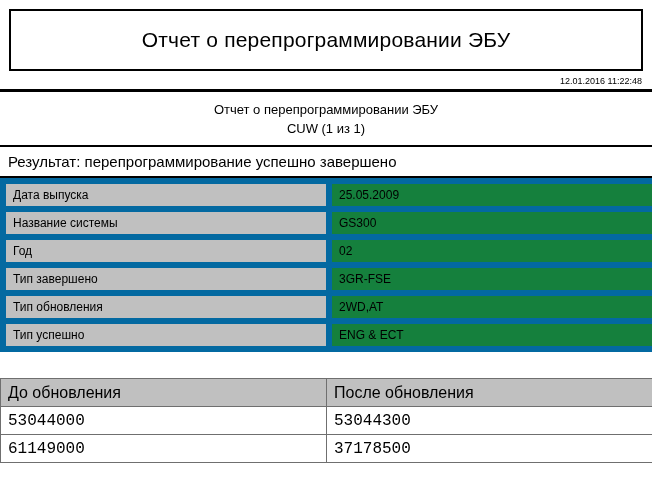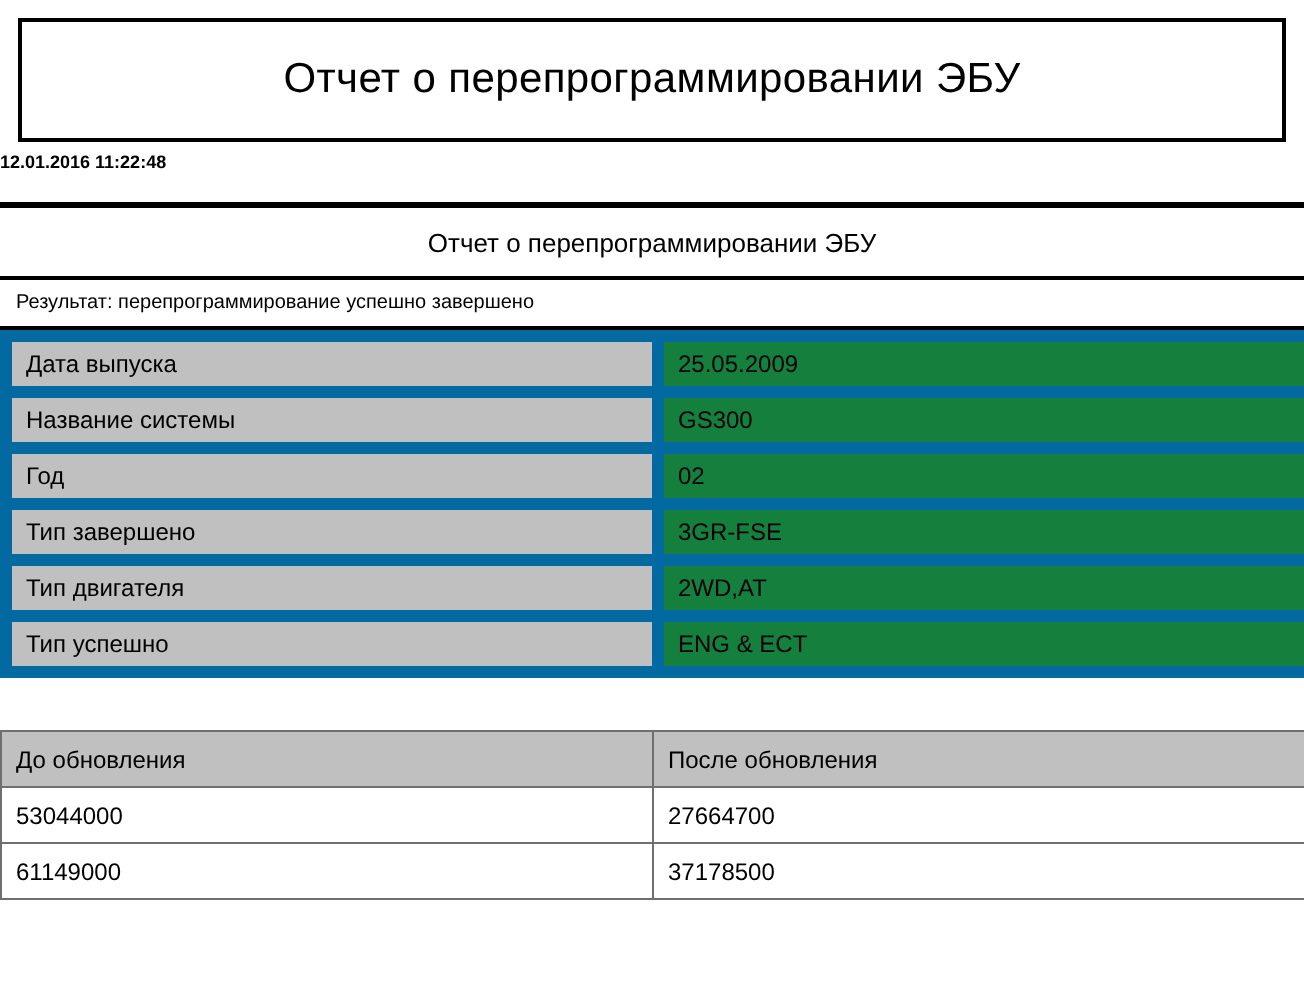--- a/index.html
+++ b/index.html
@@ -30,23 +30,23 @@
     justify-content: center;
     box-sizing: border-box;
   }
   .title-box .title-text {
     font-size: 21px;
     letter-spacing: 0.2px;
   }
   
   .timestamp-row {
     display: flex;
-    padding: 5px 10px 15px 0;
+    justify-content: flex-end;
+    padding: 5px 10px 3px 0;
     font-size: 9px;
-    font-weight: bold;
   }
   
   .thick-rule {
     height: 3px;
     background: #000000;
     margin: 0 0 0 0;
   }
   
   .report-head {
     text-align: center;
@@ -56,21 +56,21 @@
   }
   .report-head .sub {
     font-size: 13px;
   }
   .thin-rule {
     height: 2px;
     background: #000000;
     margin: 7px 0 0 0;
   }
   .result-line {
-    font-size: 10px;
+    font-size: 15px;
     padding: 6px 0 6px 8px;
   }
   .thin-rule2 {
     height: 2px;
     background: #000000;
   }
   
   table.info {
     border-collapse: collapse;
     width: 652px;
@@ -97,53 +97,55 @@
     background: #ffffff;
   }
   table.upd {
     border-collapse: collapse;
     width: 652px;
     table-layout: fixed;
   }
   table.upd td, table.upd th {
     border: 1px solid #6f6f6f;
     height: 28px;
-    font-size: 12px;
+    font-size: 16px;
     padding: 0 0 0 7px;
     box-sizing: border-box;
     vertical-align: middle;
     text-align: left;
     font-weight: normal;
   }
   table.upd th {
     background: #c0c0c0;
     width: 326px;
   }
   table.upd td {
     background: #ffffff;
     width: 326px;
+    font-family: Liberation Mono, monospace;
   }
 </style>
 </head>
 <body>
 
 <div class="page">
 
   <div class="title-box">
     <div class="title-text">Отчет о перепрограммировании ЭБУ</div>
   </div>
 
   <div class="timestamp-row">
     <span>12.01.2016 11:22:48</span>
   </div>
 
   <div class="thick-rule"></div>
 
   <div class="report-head">
     <div>Отчет о перепрограммировании ЭБУ</div>
+    <div class="sub">CUW (1 из 1)</div>
   </div>
 
   <div class="thin-rule"></div>
 
   <div class="result-line">Результат: перепрограммирование успешно завершено</div>
 
   <div class="thin-rule2"></div>
 
   <table class="info">
     <tbody>
@@ -157,21 +159,21 @@
       </tr>
       <tr>
         <td class="key">Год</td>
         <td class="val">02</td>
       </tr>
       <tr>
         <td class="key">Тип завершено</td>
         <td class="val">3GR-FSE</td>
       </tr>
       <tr>
-        <td class="key">Тип двигателя</td>
+        <td class="key">Тип обновления</td>
         <td class="val">2WD,AT</td>
       </tr>
       <tr>
         <td class="key">Тип успешно</td>
         <td class="val">ENG &amp; ECT</td>
       </tr>
     </tbody>
   </table>
 
   <div class="gap"></div>
@@ -179,21 +181,21 @@
   <table class="upd">
     <thead>
       <tr>
         <th>До обновления</th>
         <th>После обновления</th>
       </tr>
     </thead>
     <tbody>
       <tr>
         <td>53044000</td>
-        <td>27664700</td>
+        <td>53044300</td>
       </tr>
       <tr>
         <td>61149000</td>
         <td>37178500</td>
       </tr>
     </tbody>
   </table>
 
 </div>
 

